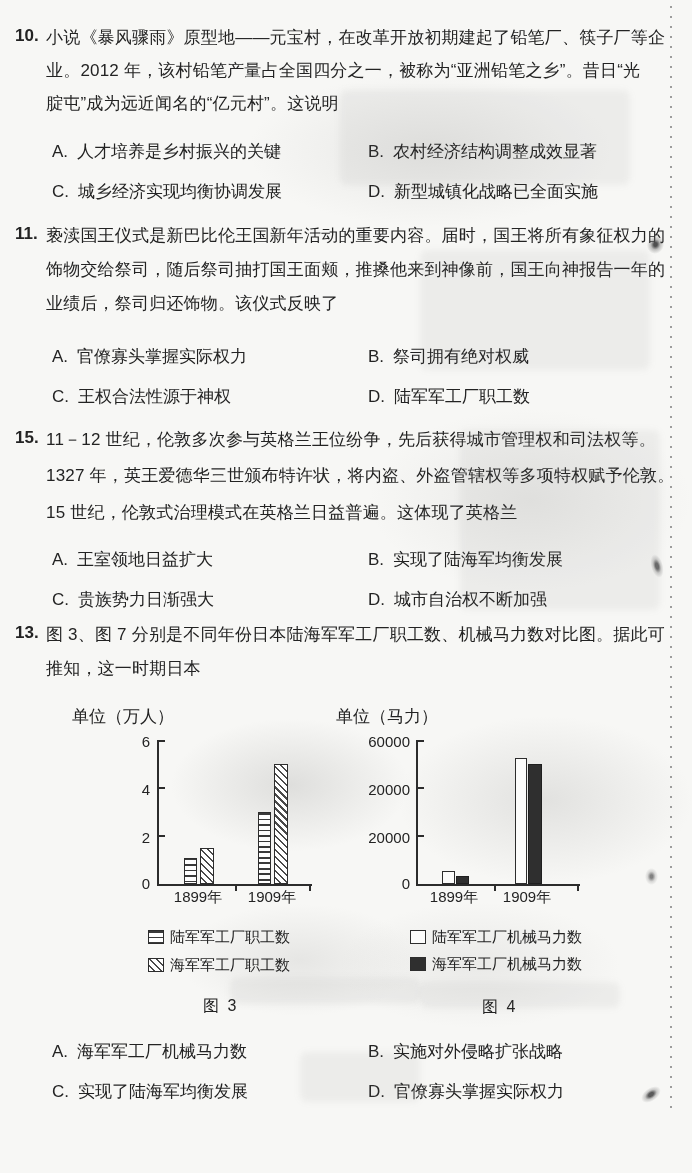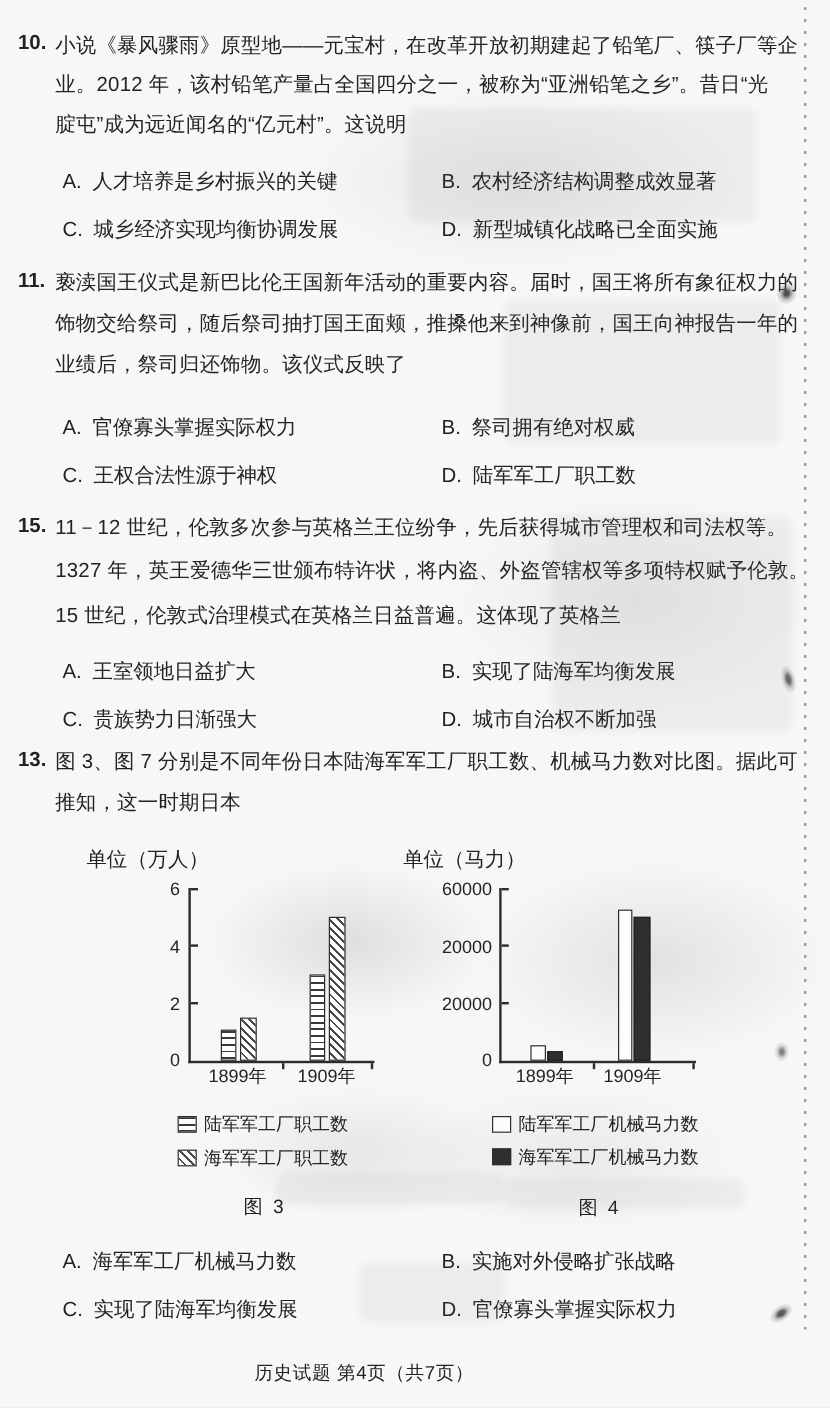--- a/index.html
+++ b/index.html
@@ -141,21 +141,20 @@
     <div class="caption" style="left:482px;top:997px">图 4</div>
   </div>
 
   <div>
     <div class="opt col-a" style="top:1040px"><span class="lab">A.</span><span>海军军工厂机械马力数</span></div>
     <div class="opt col-b" style="top:1040px"><span class="lab">B.</span><span>实施对外侵略扩张战略</span></div>
     <div class="opt col-a" style="top:1080px"><span class="lab">C.</span><span>实现了陆海军均衡发展</span></div>
     <div class="opt col-b" style="top:1080px"><span class="lab">D.</span><span>官僚寡头掌握实际权力</span></div>
   </div>
 
-  <div class="footer">历史试题 第4页（共7页）</div>
 
   <div class="binding-dots"></div>
   <div class="smudge" style="left:647px;top:235px;width:17px;height:19px;background:radial-gradient(closest-side,#4f4f4f 20%,rgba(90,90,90,.35) 55%,transparent);transform:rotate(20deg)"></div>
   <div class="smudge" style="left:651px;top:554px;width:12px;height:24px;background:radial-gradient(closest-side,#6a6a6a 25%,rgba(110,110,110,.3) 60%,transparent);transform:rotate(-15deg)"></div>
   <div class="smudge" style="left:645px;top:868px;width:13px;height:17px;background:radial-gradient(closest-side,rgba(100,100,100,.8) 20%,rgba(120,120,120,.25) 60%,transparent)"></div>
   <div class="smudge" style="left:640px;top:1088px;width:22px;height:13px;background:radial-gradient(closest-side,#5a5a5a 25%,rgba(100,100,100,.3) 60%,transparent);transform:rotate(-35deg)"></div>
 
   <div class="ghost" style="left:340px;top:90px;width:290px;height:95px"></div>
   <div class="ghost" style="left:420px;top:250px;width:230px;height:120px"></div>
   <div class="ghost" style="left:460px;top:430px;width:200px;height:180px"></div>

